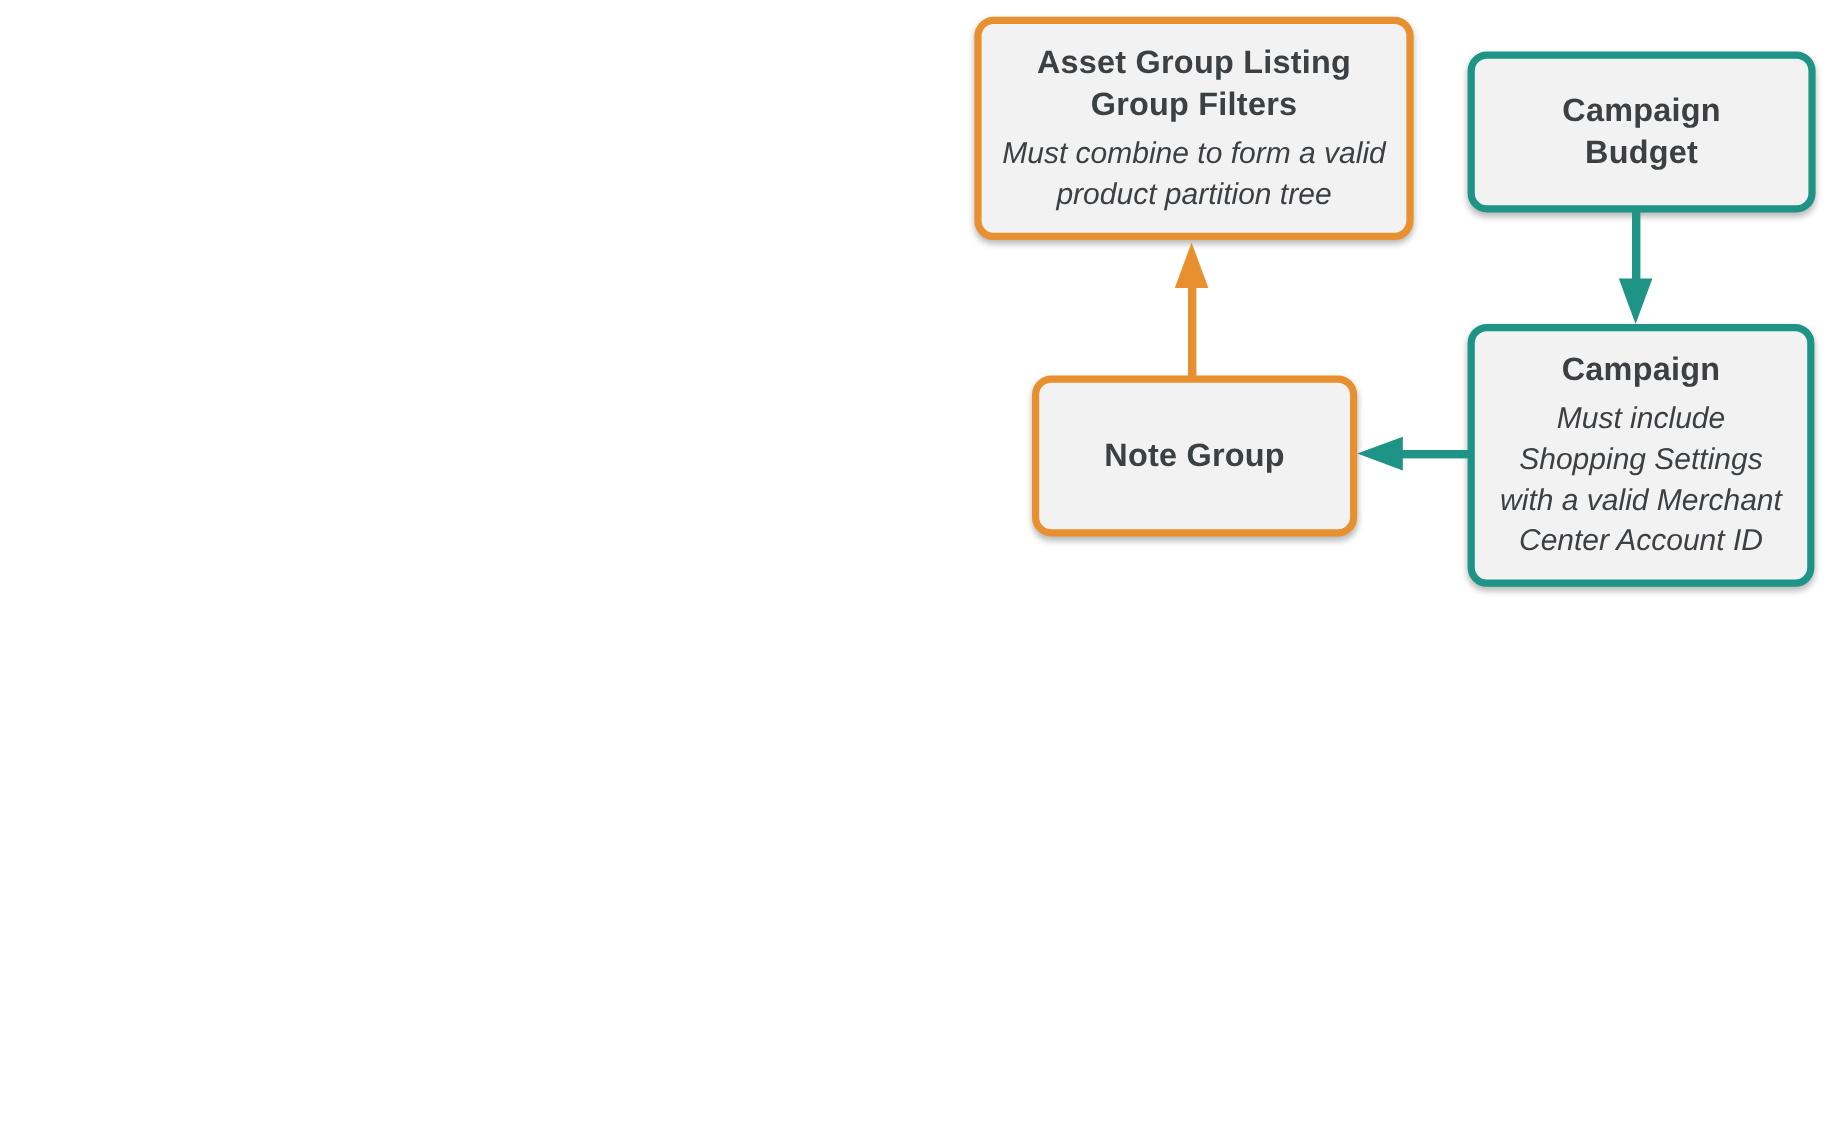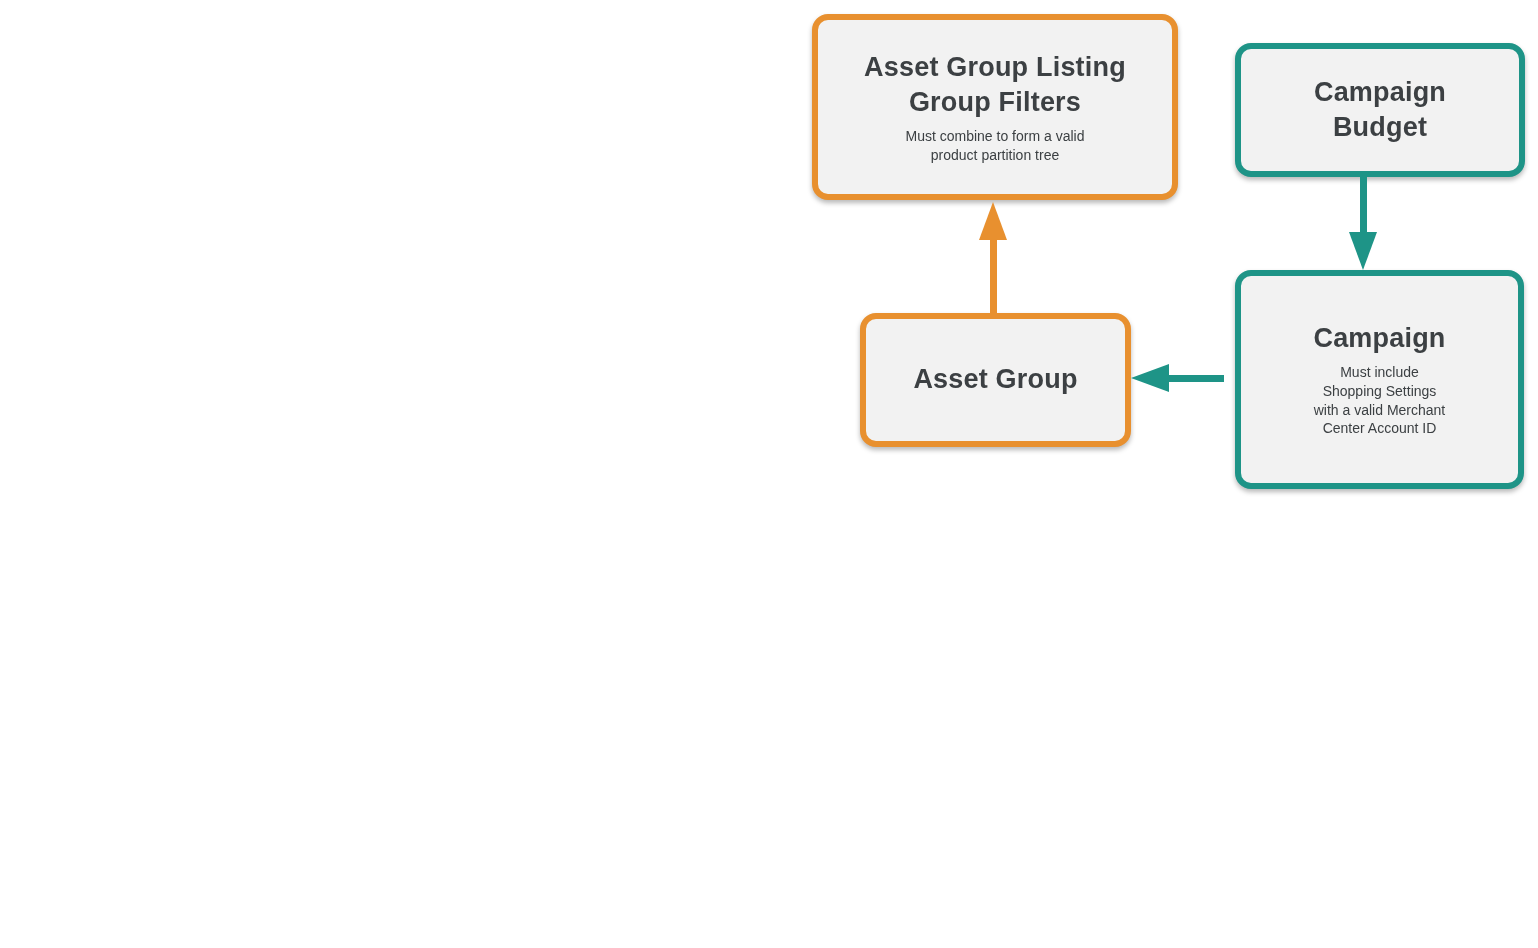--- a/index.html
+++ b/index.html
@@ -30,36 +30,37 @@
     border: 6px solid;
     box-shadow: 0 3px 5px rgba(0,0,0,0.28);
     display: flex;
     flex-direction: column;
     align-items: center;
     justify-content: center;
     text-align: center;
     padding: 10px 14px;
   }
   .node.orange { border-color: var(--orange); }
-  .node.teal   { border-color: var(--teal); margin-left: 12px; }
+  .node.teal   { border-color: var(--teal); }
 
   .node-title {
     font-size: 27px;
     font-weight: bold;
     color: var(--title-color);
     line-height: 1.3;
     white-space: pre-line;
     letter-spacing: 0.2px;
   }
   .node-subtitle {
-    font-size: 14px;
+    font-size: 25px;
     color: var(--title-color);
     line-height: 1.35;
     white-space: pre-line;
     margin-top: 7px;
+    font-style: italic;
   }
 
   
   #node-aglgf    { left: 812px;  top: 14px;  width: 366px; height: 186px; }
   #node-budget   { left: 1223px; top: 43px;  width: 290px; height: 134px; }
   #node-campaign { left: 1223px; top: 270px; width: 289px; height: 219px; }
   #node-assetgrp { left: 860px;  top: 313px; width: 271px; height: 134px; }
 
   
   .arrow-part { position: absolute; }
@@ -126,21 +127,21 @@
 
   <div class="node teal" id="node-campaign">
     <div class="node-title">Campaign</div>
     <div class="node-subtitle">Must include
 Shopping Settings
 with a valid Merchant
 Center Account ID</div>
   </div>
 
   <div class="node orange" id="node-assetgrp">
-    <div class="node-title">Asset Group</div>
+    <div class="node-title">Note Group</div>
   </div>
 
   <div class="arrow-part stem-o" id="arrow-ag-up-stem"></div>
   <div class="arrow-part" id="arrow-ag-up-head"></div>
 
   <div class="arrow-part stem-t" id="arrow-cb-down-stem"></div>
   <div class="arrow-part" id="arrow-cb-down-head"></div>
 
   <div class="arrow-part stem-t" id="arrow-c-left-stem"></div>
   <div class="arrow-part" id="arrow-c-left-head"></div>

